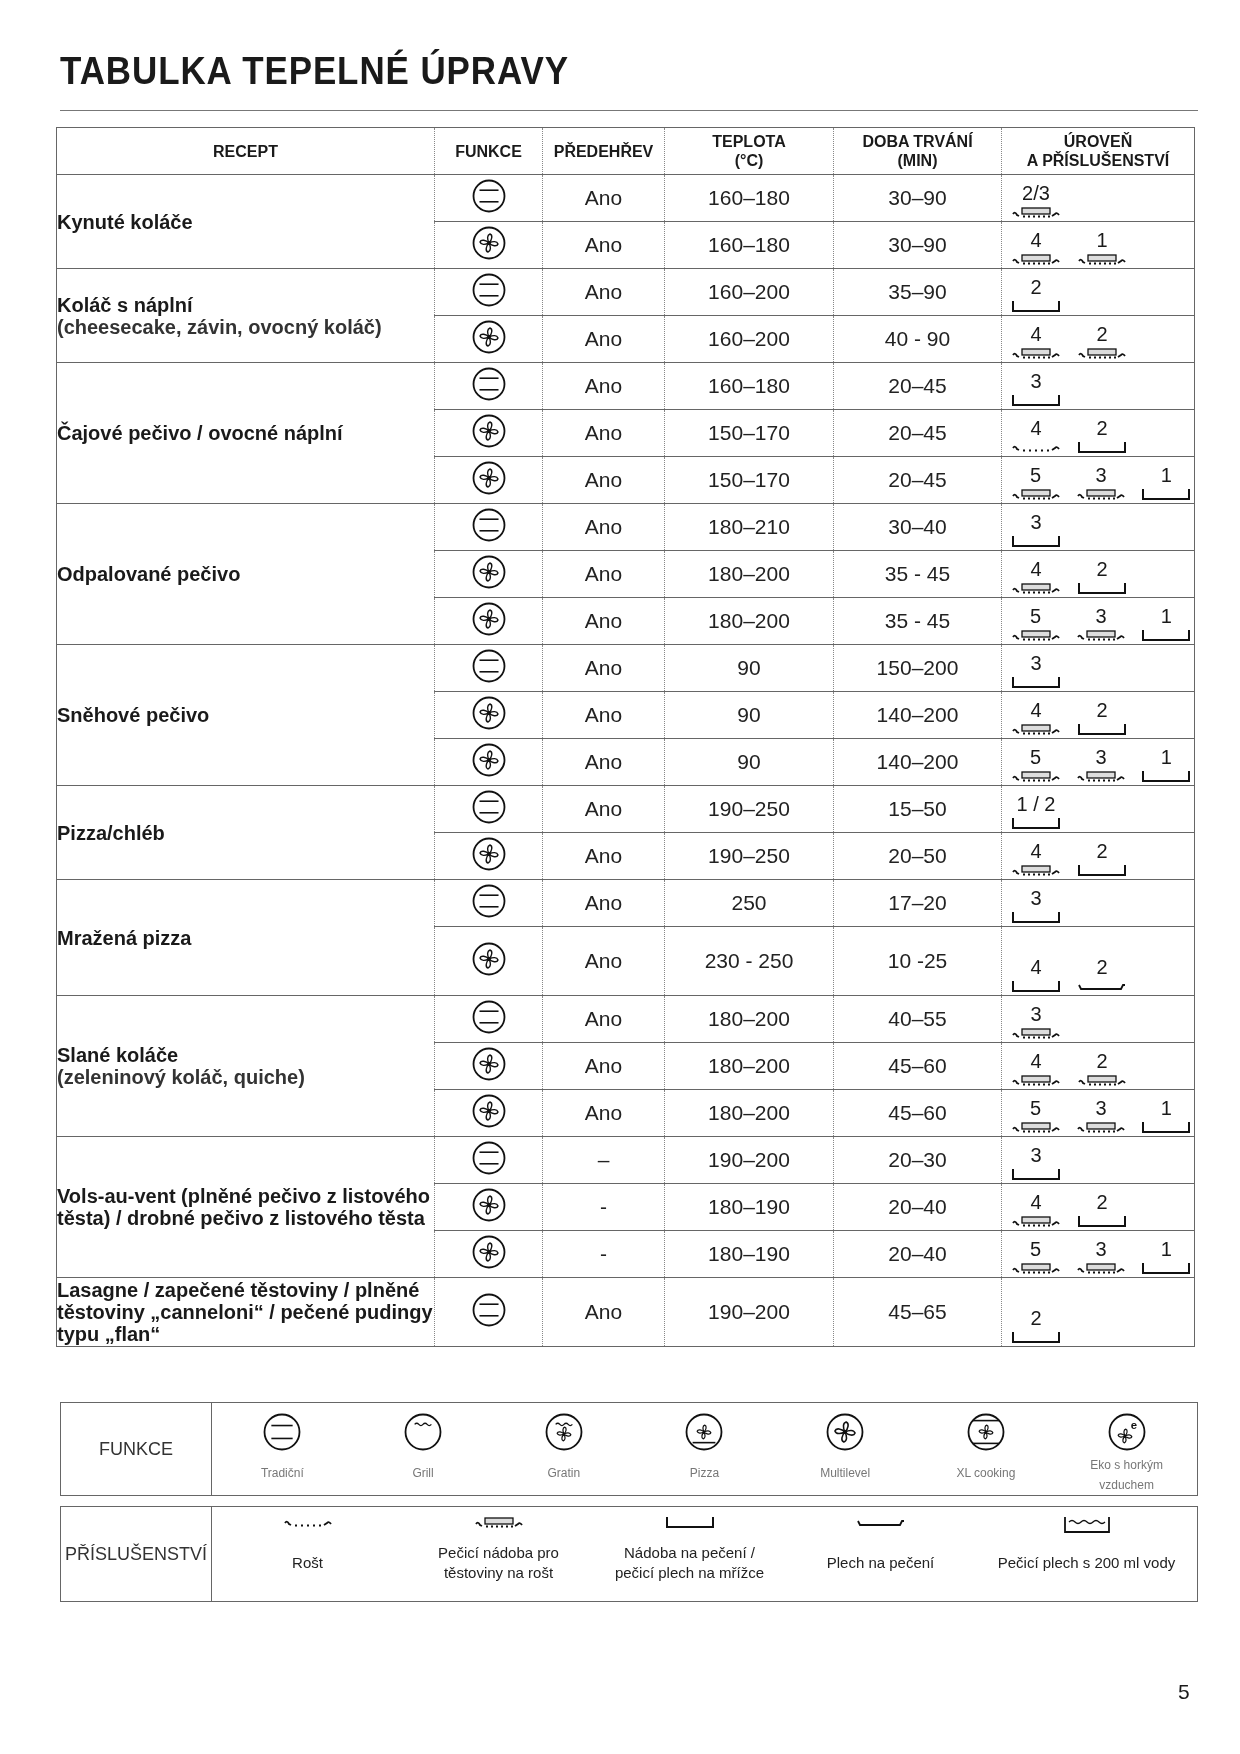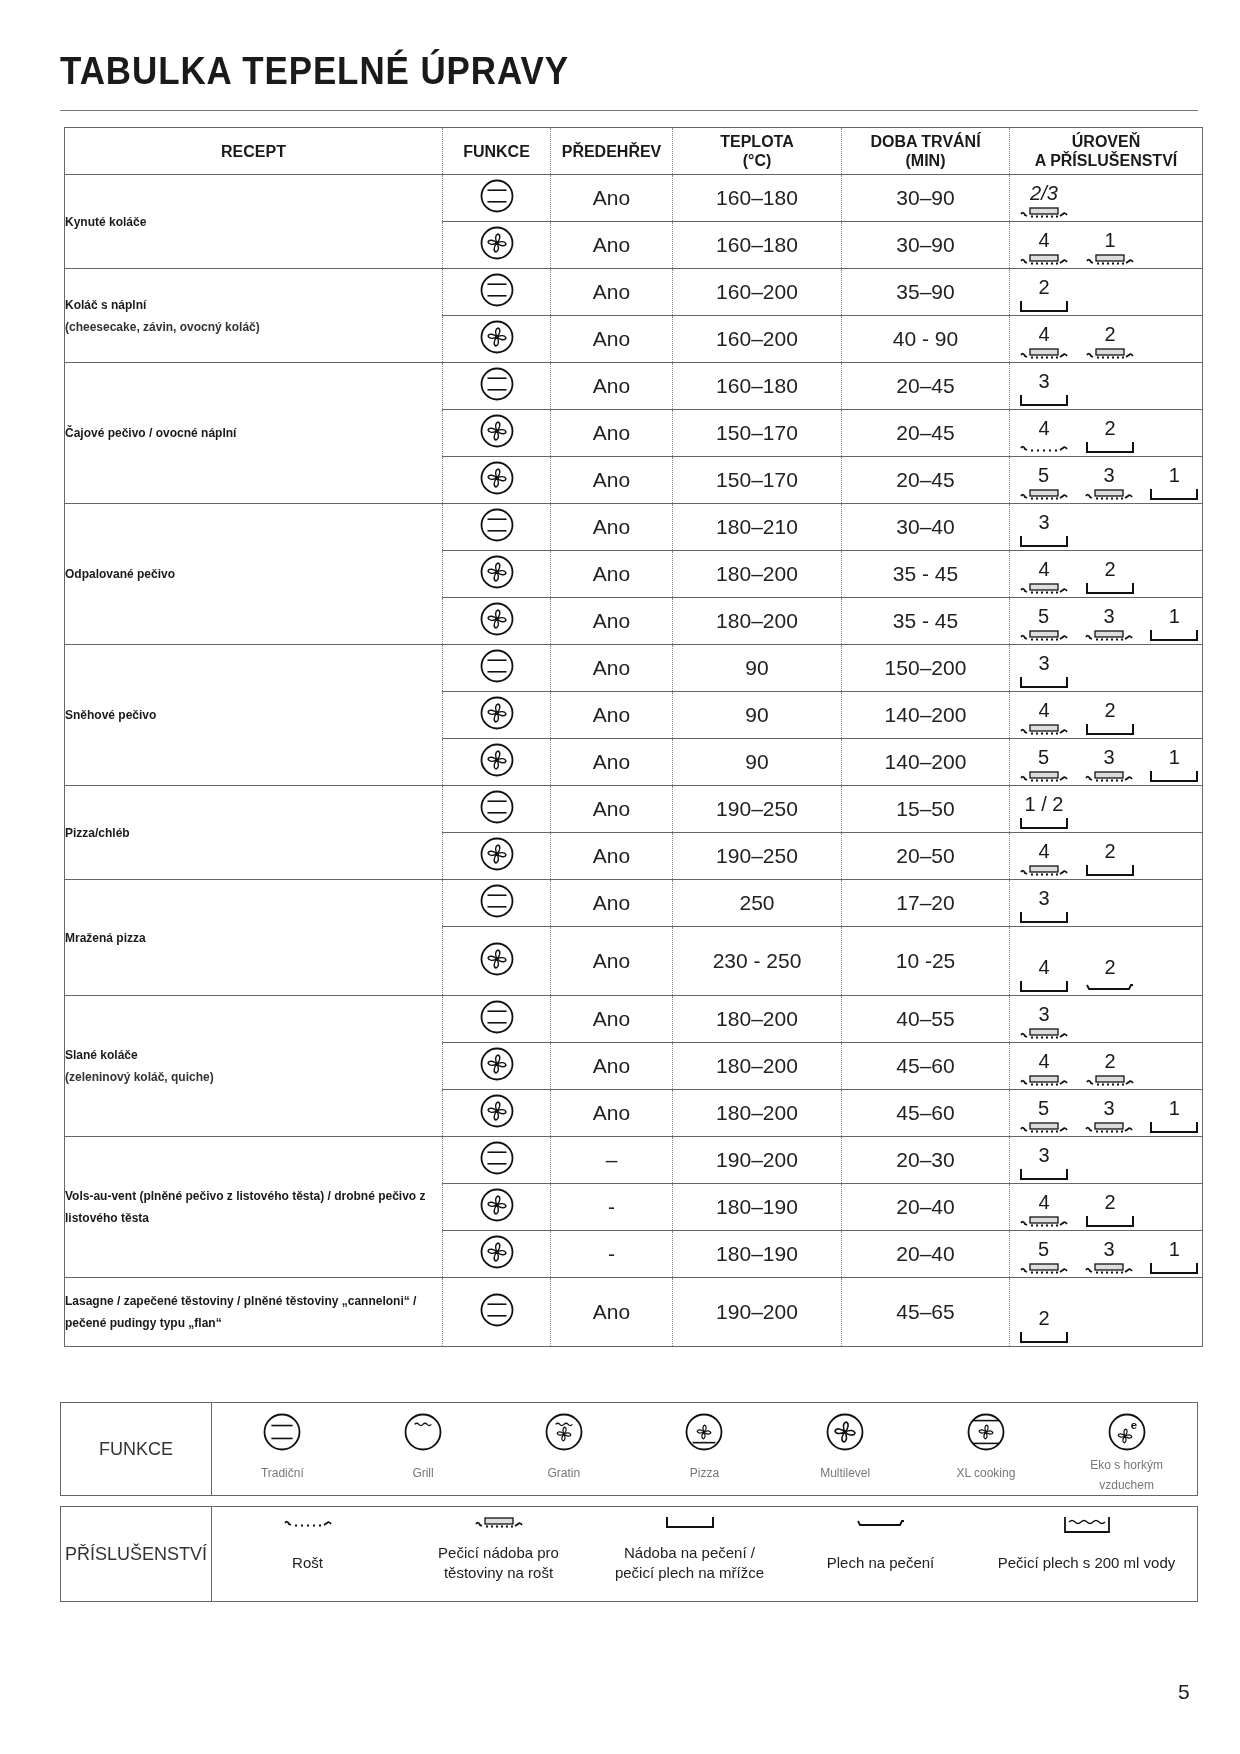--- a/index.html
+++ b/index.html
@@ -1,32 +1,32 @@
 <!DOCTYPE html>
 <html><head>
 <meta charset="utf-8">
 <style>
   html, body { margin:0; padding:0; background:#fff; }
   body { width:1240px; height:1754px; position:relative; font-family:"Liberation Sans", sans-serif; color:#1a1a1a; overflow:hidden; }
   .title { position:absolute; left:60px; top:50px; font-size:38px; font-weight:bold; letter-spacing:1px; transform:scaleX(0.92); transform-origin:left; }
   .title-rule { position:absolute; left:60px; top:110px; width:1138px; height:0; border-top:1.5px solid #777; }
 
-  table.main { position:absolute; left:64px; top:127px; width:1138px; border-collapse:collapse; table-layout:fixed; }
+  table.main { position:absolute; left:56px; top:127px; width:1138px; border-collapse:collapse; table-layout:fixed; }
   table.main th, table.main td { border-bottom:1px solid #666; padding:0; vertical-align:middle; }
   table.main th { font-size:16px; font-weight:bold; text-align:center; height:46px; border-top:1.5px solid #666; line-height:19px; }
   .c-recept { width:378px; }
   .c-func { width:108px; }
   .c-pre { width:122px; }
   .c-temp { width:169px; }
   .c-time { width:168px; }
   .c-lvl { width:193px; }
   .dl { border-left:1px dotted #888; }
   .outer-l { border-left:1.5px solid #666 !important; }
   .outer-r { border-right:1.5px solid #666 !important; }
-  td.recipe { padding-left:3px; font-size:12px; }
+  td.recipe { padding-left:3px; font-size:20px; }
   td.recipe .rn { font-weight:bold; line-height:22px; }
   td.recipe .rs { font-weight:bold; line-height:22px; color:#333; }
   td.val { text-align:center; font-size:21px; color:#222; }
   tr.r td { height:46px; }
   tr.tall td { height:68px; }
   tr.last td { height:68px; border-bottom:1.5px solid #666; }
   .ficon { display:block; margin:0 auto; }
   .lvl { display:flex; align-items:flex-end; height:100%; padding-left:6px; gap:10px; }
   .lv { display:flex; flex-direction:column; align-items:center; width:56px; }
   .lv .n { font-size:20px; line-height:20px; margin-bottom:2px; }
@@ -74,21 +74,21 @@
         </td>
         <td class="val dl"><span class="ficon" style="display: inline-block;"><svg width="34" height="34" viewBox="0 0 34 34">
               <circle cx="17" cy="17" r="15.5" fill="none" stroke="#111" stroke-width="1.8"></circle>
               <line x1="7.48" y1="11.22" x2="26.52" y2="11.22" stroke="#111" stroke-width="1.6"></line>
              <line x1="7.48" y1="22.78" x2="26.52" y2="22.78" stroke="#111" stroke-width="1.6"></line>
             </svg></span></td>
         <td class="val dl">Ano</td>
         <td class="val dl">160–180</td>
         <td class="val dl">30–90</td>
         <td class="dl outer-r">
-          <div class="lvl" style="padding-bottom: 4px; font-style: italic;">
+          <div class="lvl" style="padding-bottom: 4px;">
             <div class="lv">
               <span class="n">2/3</span>
               <span>
                 <svg width="50" height="14" viewBox="0 0 50 14">
                   <path d="M2,9 q2,-3 4,1 L8,11" fill="none" stroke="#111" stroke-width="1.8"></path>
       <rect x="11" y="3" width="28" height="6" fill="#ddd" stroke="#111" stroke-width="1.3"></rect>
       <g fill="#111">
                     <rect x="12" y="10.5" width="2" height="2"></rect>
                     <rect x="17" y="10.5" width="2" height="2"></rect>
                     <rect x="22" y="10.5" width="2" height="2"></rect>

